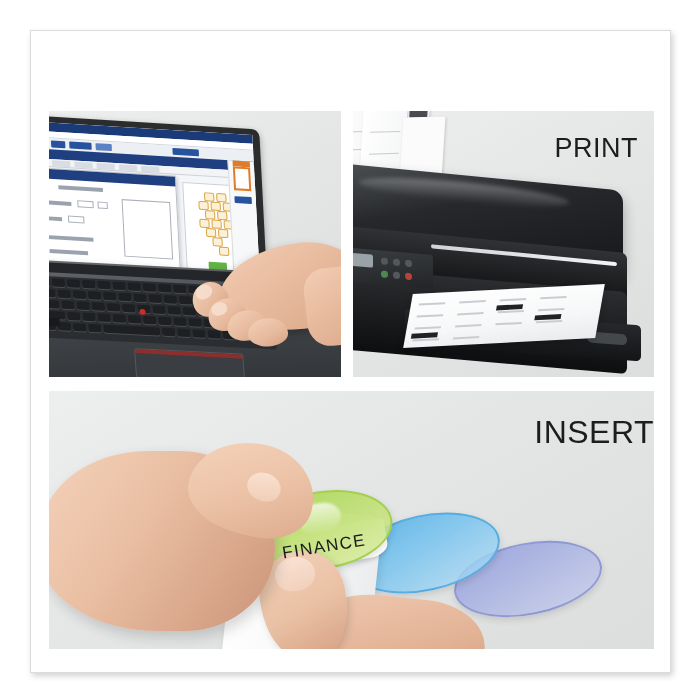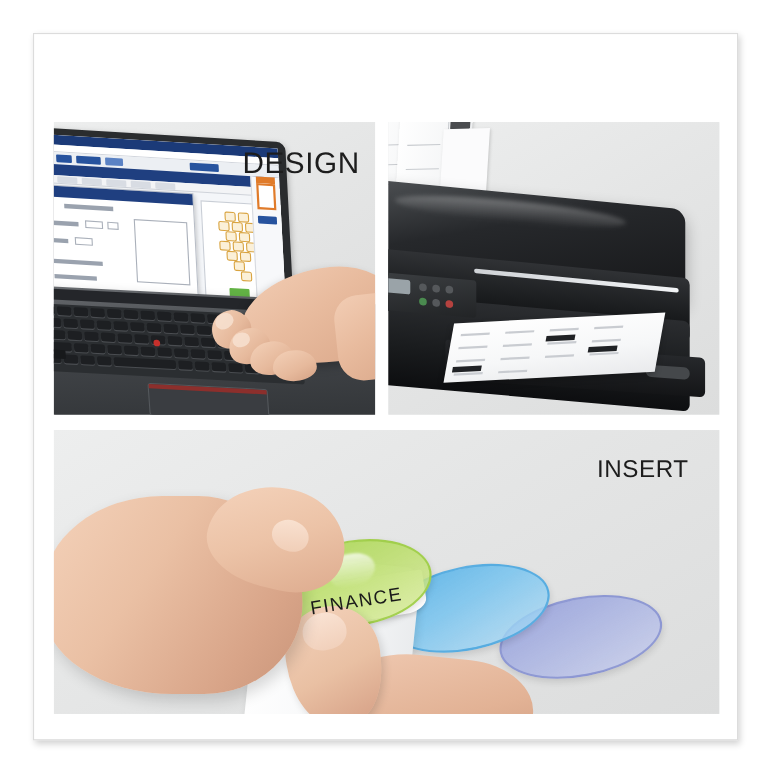--- a/index.html
+++ b/index.html
@@ -52,21 +52,21 @@
   .panel-label {
     position:absolute;
     font-family:"Liberation Sans", sans-serif;
     font-weight:400;
     color:#1d1d1d;
     letter-spacing:0.5px;
     z-index:40;
   }
   #label-design { right:14px; top:22px; font-size:27px; }
   #label-print  { right:16px; top:22px; font-size:27px; }
-  #label-insert { right:28px; top:23px; font-size:22px; }
+  #label-insert { right:0; top:23px; font-size:32px; }
 
   
   #laptop {
     position:absolute;
     left:-32px; top:6px;
     width:330px; height:268px;
     transform:rotate(-6deg);
   }
   
   #laptop-lid {
@@ -562,21 +562,20 @@
         <div class="skin" id="hand-wrist"></div>
         <div class="finger" style="left:14px;top:36px;width:36px;height:34px;transform:rotate(-24deg);"></div>
         <div class="finger" style="left:28px;top:54px;width:38px;height:32px;transform:rotate(-12deg);"></div>
         <div class="finger" style="left:46px;top:68px;width:40px;height:30px;transform:rotate(-4deg);"></div>
         <div class="finger" style="left:66px;top:78px;width:40px;height:28px;transform:rotate(3deg);"></div>
         <div class="nail" style="left:18px;top:38px;width:17px;height:14px;transform:rotate(-24deg);"></div>
         <div class="nail" style="left:32px;top:57px;width:16px;height:13px;transform:rotate(-12deg);"></div>
       </div>
     </div>
 
-    <div class="panel-label" id="label-design">DESIGN</div>
   </div>
 
   <div class="panel" id="panel-print">
     <div class="panel-bg"></div>
 
     <div id="printer">
 
       <div class="feed-sheet" style="left:6px;top:-6px;width:58px;height:96px;">
         <div class="feed-col" style="left:40px;"></div>
         <div class="feed-tab" style="left:42px;top:70px;width:16px;"></div>
@@ -632,20 +631,21 @@
         <div class="lbl-black" style="left:6px;top:40px;width:26px;"></div>
         <div class="lbl-black" style="left:86px;top:16px;width:26px;"></div>
         <div class="lbl-black" style="left:126px;top:28px;width:26px;"></div>
       </div>
 
       <div id="out-tray">
         <div id="tray-handle"></div>
       </div>
     </div>
 
+    <div class="panel-label" id="label-print">PRINT</div>
   </div>
 
   <div class="panel" id="panel-insert">
     <div class="panel-bg"></div>
 
     <div id="insert-scene">
 
       <div id="tab-purple" class="tab-lens"></div>
       <div id="tab-blue" class="tab-lens"></div>
 

